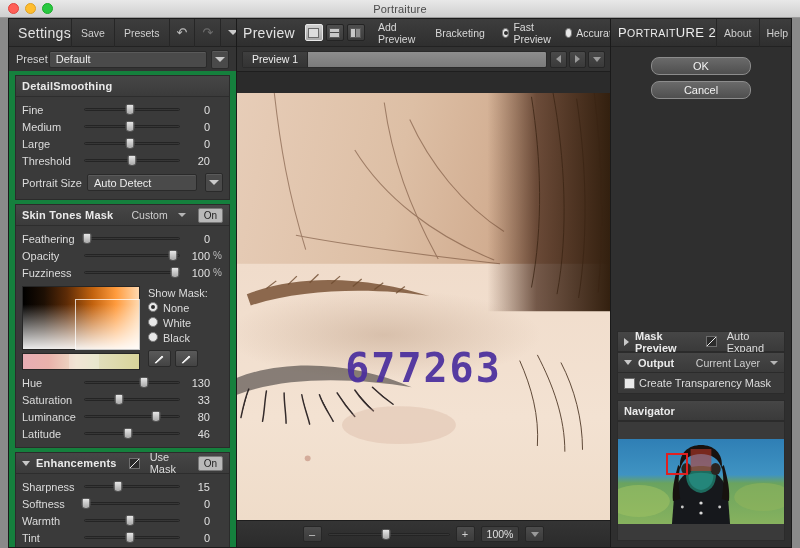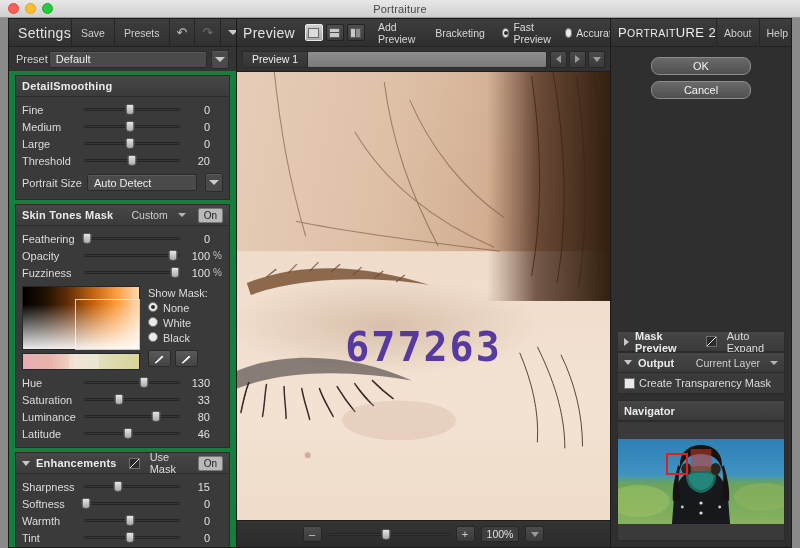--- a/index.html
+++ b/index.html
@@ -210,21 +210,21 @@
   .navbtns{ display:flex; gap:2px; margin-left:3px;}
   .nbtn{
     width:17px;height:17px;background:linear-gradient(#4a4a4a,#3a3a3a);
     border:1px solid #262626;border-radius:2px;
     display:flex;align-items:center;justify-content:center;
   }
   .tri-l-s{width:0;height:0;border-top:4px solid transparent;border-bottom:4px solid transparent;border-right:5px solid #9a9a9a;}
   .tri-r-s{width:0;height:0;border-top:4px solid transparent;border-bottom:4px solid transparent;border-left:5px solid #9a9a9a;}
   .tri-d-s{width:0;height:0;border-left:4px solid transparent;border-right:4px solid transparent;border-top:5px solid #9a9a9a;}
 
-  .canvas-wrap{ flex:1; position:relative; background:#262626; overflow:hidden;}
+  .canvas-wrap{ flex:1; position:relative; background:#262626; overflow:hidden;margin-top:21px;}
   .photo{ position:absolute; left:0; top:0; width:100%; height:100%; overflow:hidden;}
   .wm-num{
     position:absolute; left:50%; top:252px; transform:translateX(-50%);
     font-family:"DejaVu Sans Mono", monospace; font-size:40px; font-weight:bold;
     color:#4b2f9e; letter-spacing:2px; opacity:.93;
   }
 
   .zoombar{
     height:27px; background:linear-gradient(#343434,#2b2b2b);
     border-top:1px solid #1d1d1d;

